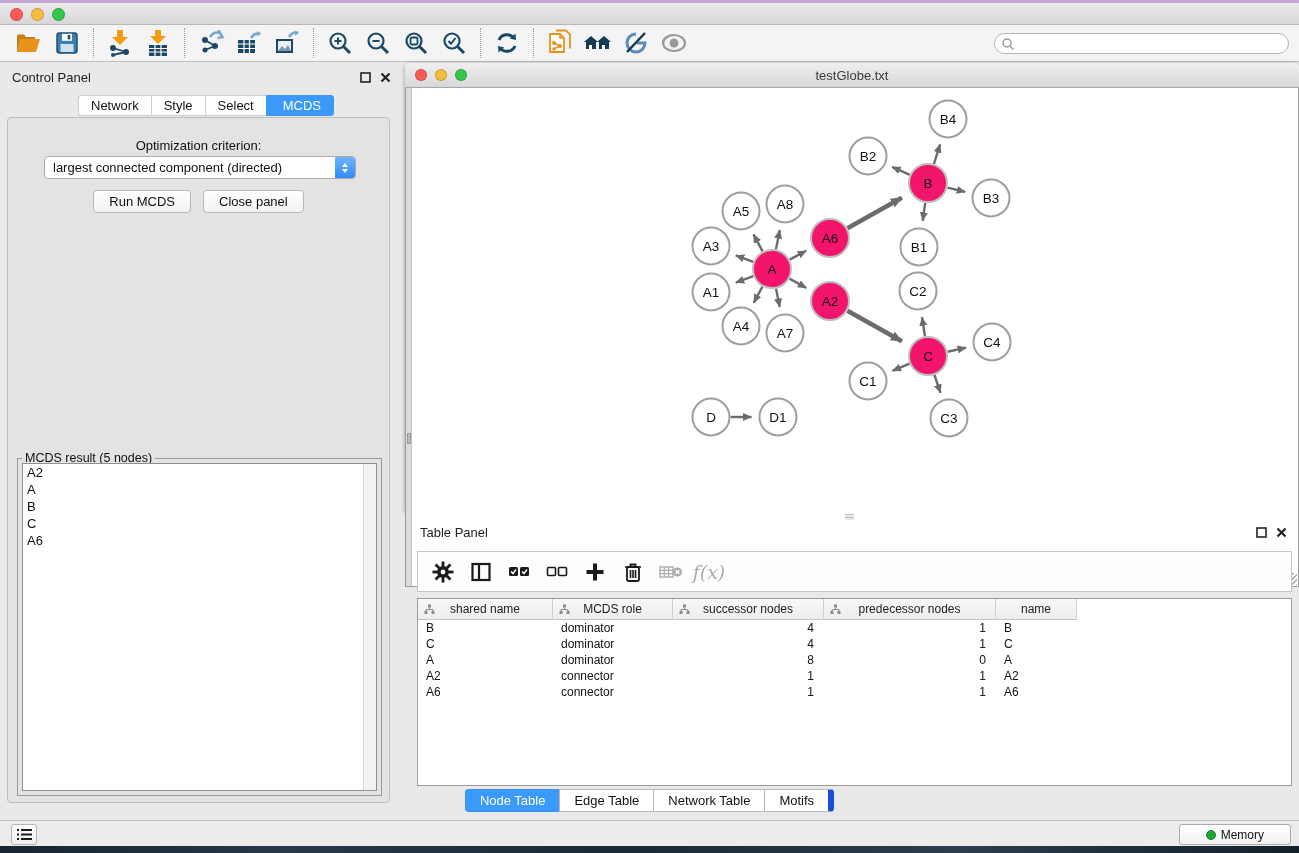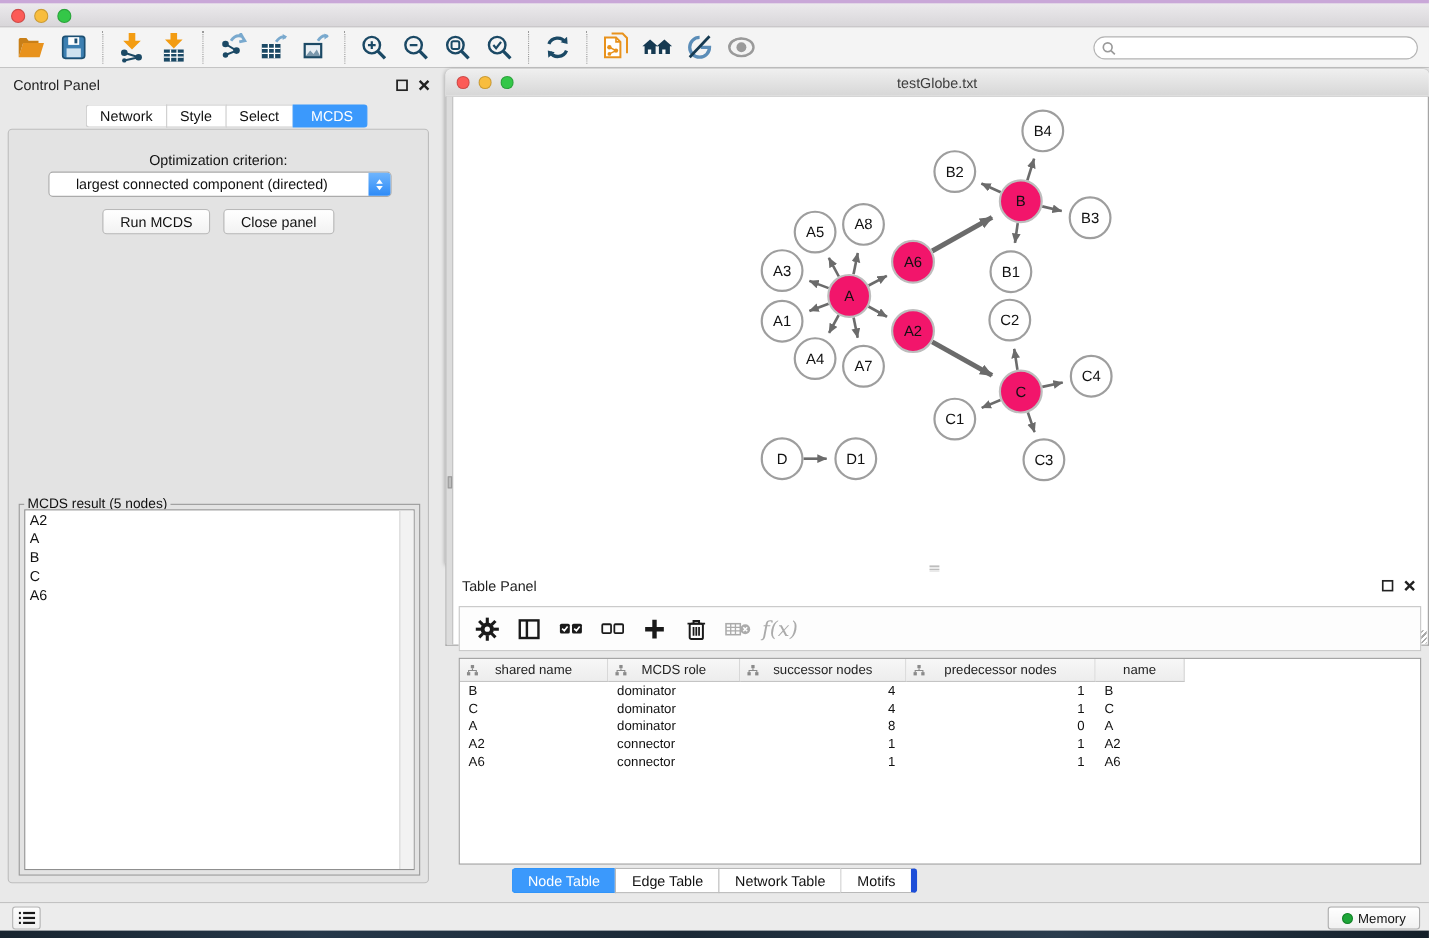--- a/index.html
+++ b/index.html
@@ -35,21 +35,21 @@
   .cp-tab { height:21px; padding:2px 12px 0; font-size:13px; background:#fff; border:1px solid #CDCDCD;
     border-right:none; color:#111; }
   .cp-tab:first-child{ border-radius:3px 0 0 3px; }
   .cp-tab:last-child{ border-right:1px solid #CDCDCD; border-radius:0 3px 3px 0;padding-left:16px; }
   .cp-tab.active { background:#3B99FC; color:#fff; border-color:#3B99FC; }
   .cp-box { position:absolute; left:7px; top:55px; width:383px; height:686px; background:#E3E3E3;
     border:1px solid #BDBDBD; border-radius:4px; }
   .criterion-label { position:absolute; left:0; width:100%; top:20px; text-align:center; font-size:13px; color:#111; }
   .criterion-select { position:absolute; left:36px; top:38px; width:312px; height:23px; background:#fff;
     border:1px solid #ABABAB; border-radius:4px; font-size:13px; display:flex; align-items:center; }
-  .criterion-select .val { padding-left:24px; color:#111; flex:1; }
+  .criterion-select .val { padding-left:8px; color:#111; flex:1; }
   .stepper { width:20px; height:21px; background:linear-gradient(#6FB5FD,#2E8BF7); border-radius:0 3px 3px 0;
     display:flex; flex-direction:column; align-items:center; justify-content:center; gap:2px; }
   .stepper i { width:0; height:0; border-left:3.5px solid transparent; border-right:3.5px solid transparent; }
   .stepper .up { border-bottom:4px solid #fff; } .stepper .dn { border-top:4px solid #fff; }
   .cp-buttons { position:absolute; top:72px; left:0; width:100%; display:flex; justify-content:center; gap:12px; }
   .push-btn { background:linear-gradient(#FFFFFF,#F2F2F2); border:1px solid #B9B9B9; border-radius:4px;
     font-size:13px; padding:3px 15px; color:#111; }
   .result-fieldset { position:absolute; left:9px; top:340px; width:365px; height:338px;
     border:1px solid #9a9a9a; }
   .result-legend { position:absolute; left:4px; top:-8px; background:#E3E3E3; padding:0 3px; font-size:12.5px; color:#111; }
@@ -95,21 +95,21 @@
   .tp-tab { height:23px; padding:3px 14px 0; font-size:13px; background:#fff; border:1px solid #B9B9B9; border-right:none; color:#111; }
   .tp-tab:first-child{ border-radius:4px 0 0 4px; }
   .tp-tab:last-child{ border-right:6px solid #1d4ed8; border-radius:0 4px 4px 0; }
   .tp-tab.active { background:#3B99FC; border-color:#3094F9; color:#fff; }
 
   
   .statusbar { position:absolute; left:0; top:820px; width:1299px; height:26px; background:#ECECEC; border-top:1px solid #C2C2C2; }
   .list-btn { position:absolute; left:11px; top:3px; width:26px; height:21px; background:linear-gradient(#FDFDFD,#F0F0F0);
     border:1px solid #B5B5B5; border-radius:3px; display:flex; align-items:center; justify-content:center; }
   .memory-btn { position:absolute; right:8px; top:3px; height:21px; background:linear-gradient(#FFFFFF,#F1F1F1);
-    border:1px solid #ACACAC; border-radius:3px; display:flex; align-items:center; gap:5px; padding:0 12px; font-size:12px; color:#111; }
+    border:1px solid #ACACAC; border-radius:3px; display:flex; align-items:center; gap:5px; padding:0 26px; font-size:12px; color:#111; }
   .memory-dot { width:10px; height:10px; border-radius:50%; background:#1EA639; border:1px solid #128428; }
   .desktop-strip { position:absolute; left:0; top:846px; width:1299px; height:7px;
     background:linear-gradient(90deg,#18242F,#26384a 22%,#1B2936 48%,#2b3d4e 74%,#141F29); }
 </style>
 </head>
 <body>
 
 <div class="app">
 
   <div class="titlebar">

